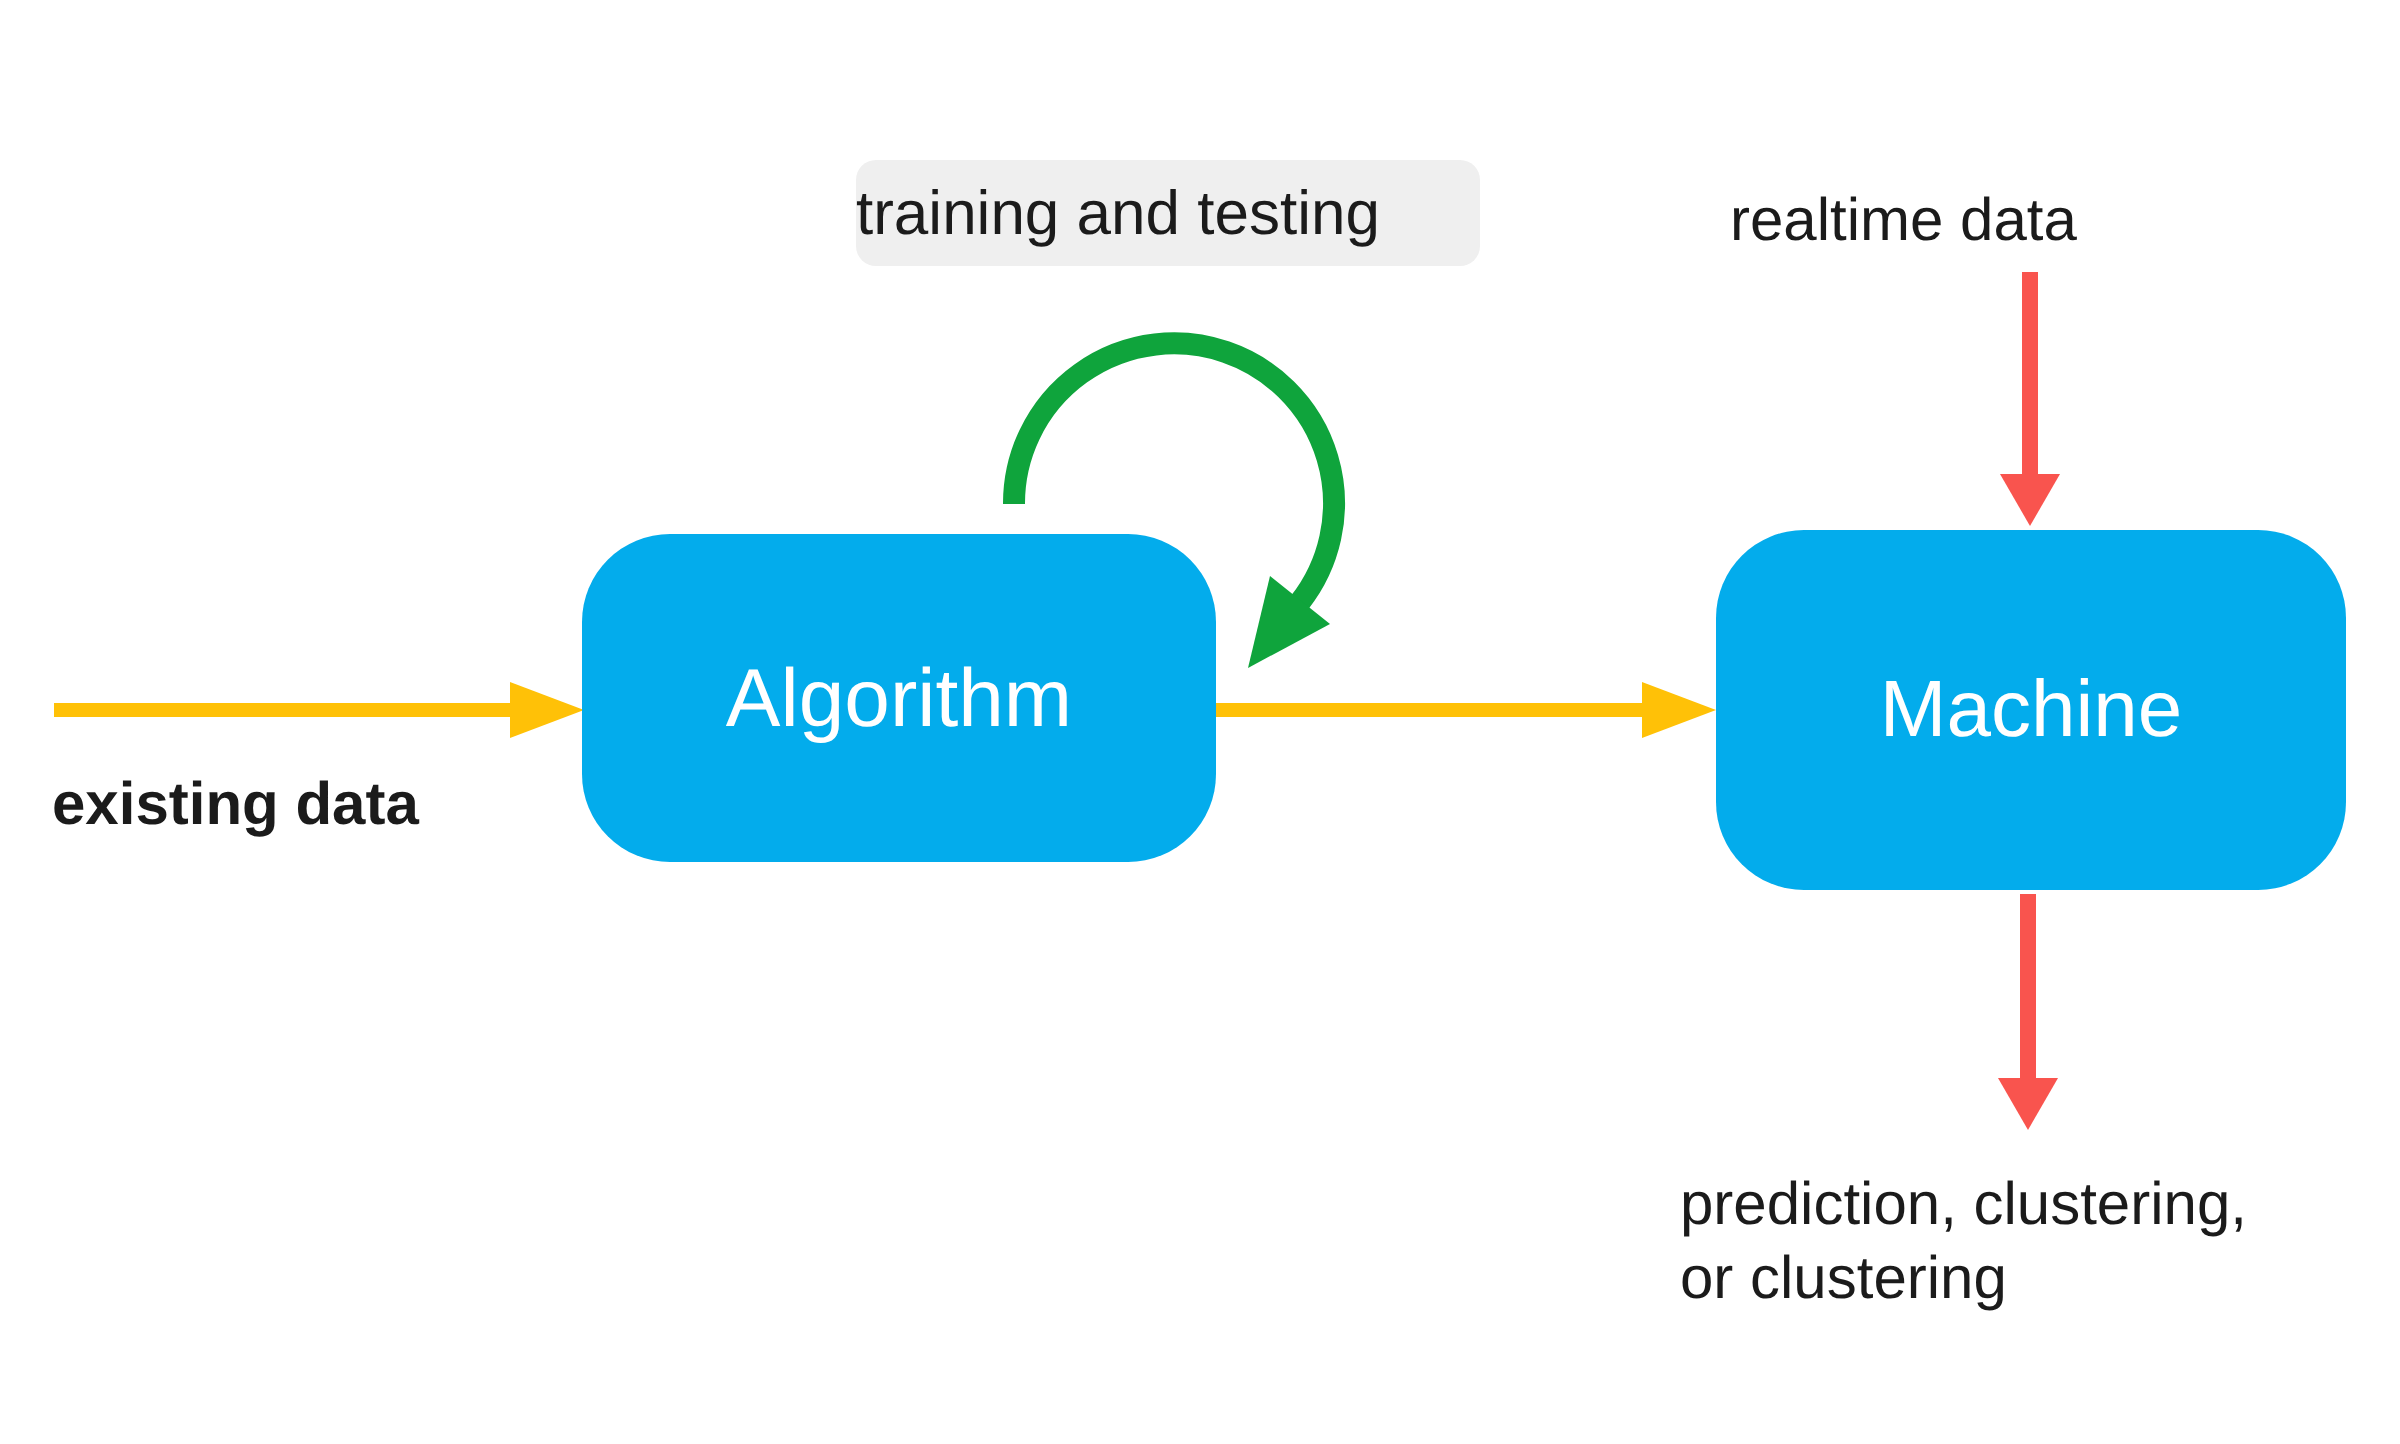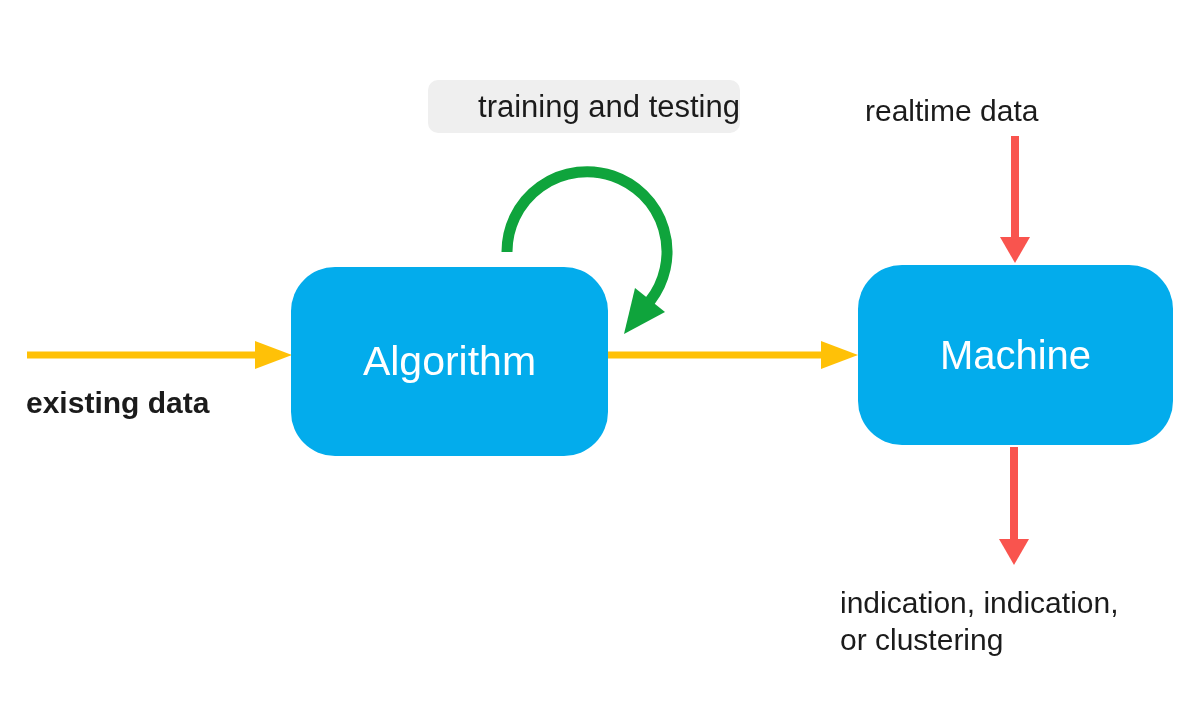--- a/index.html
+++ b/index.html
@@ -36,40 +36,40 @@
     color: var(--box-text, #ffffff);
     border-radius: 44px;
     display: flex;
     flex-direction: column;
     align-items: center;
     justify-content: center;
     text-align: center;
   }
   .node-algorithm {
     left: 291px; top: 267px;
-    width: 317px; height: 189px;
+    width: 317px; height: 164px;
     font-size: 41px;
   }
   .node-model {
     left: 858px; top: 265px;
     width: 315px; height: 180px;
     font-size: 40px;
     line-height: 1.3;
   }
   .pill {
     position: absolute;
     left: 428px; top: 80px;
     width: 312px; height: 53px;
     background: var(--label-bg, #efefef);
     border-radius: 10px;
     color: var(--text-dark, #1b1b1b);
     font-size: 31px;
     display: flex;
     align-items: center;
-    justify-content: flex-end;
+    justify-content: flex-start;
   }
   .caption {
     position: absolute;
     color: var(--text-dark, #1b1b1b);
     font-size: 30px;
     text-align: left;
   }
   .caption-existing { left: 26px;  top: 386px; width: 210px; font-weight: bold; }
   .caption-realtime { left: 865px; top: 94px;  width: 300px; }
   .caption-output   { left: 840px; top: 585px; width: 350px; line-height: 1.22; }
@@ -112,17 +112,17 @@
 
   <div class="node node-model">
     <span>Machine</span>
   </div>
 
   <div class="caption caption-existing">existing data</div>
 
   <div class="caption caption-realtime">realtime data</div>
 
   <div class="caption caption-output">
-    <div>indication, indication,</div>
+    <div>prediction, clustering,</div>
     <div>or clustering</div>
   </div>
 
 </div>
 
 </body></html>

